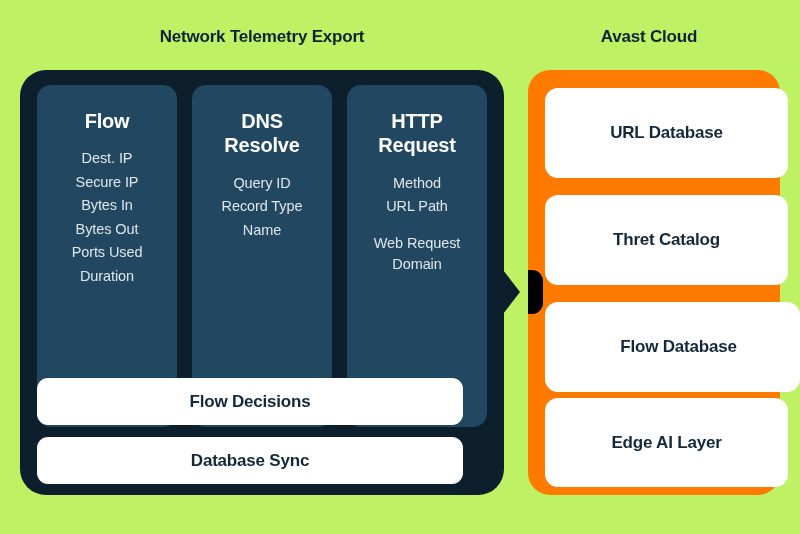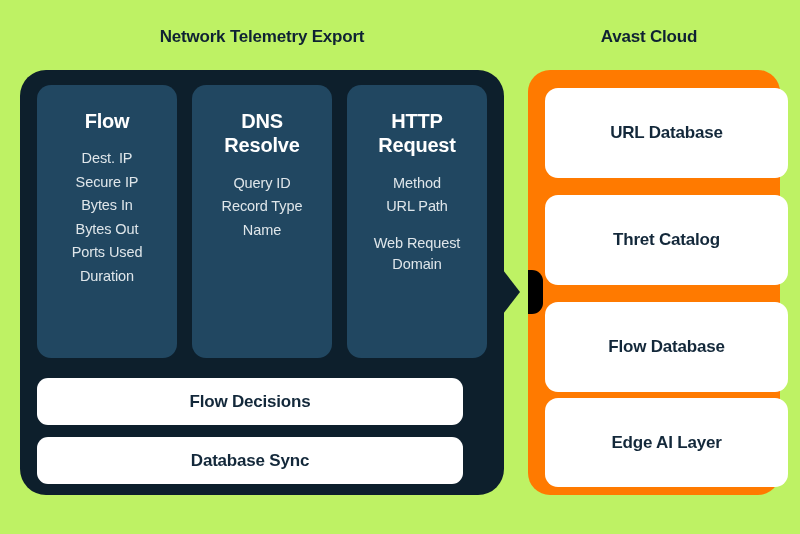--- a/index.html
+++ b/index.html
@@ -61,21 +61,21 @@
     position: absolute;
     left: 37px;
     top: 85px;
     width: 450px;
     height: 273px;
     display: flex;
     justify-content: space-between;
   }
   .protocol-card {
     width: 140px;
-    height: 273px;
+    height: 342px;
     background: #214761;
     border-radius: 14px;
     box-sizing: border-box;
     padding: 24px 8px 0 8px;
     text-align: center;
   }
   .protocol-title {
     font-size: 20px;
     font-weight: bold;
     color: #ffffff;
@@ -143,21 +143,21 @@
     width: 243px;
     height: 90px;
     background: #ffffff;
     border-radius: 13px;
     display: flex;
     align-items: center;
     justify-content: center;
   }
   #cloud-card-0 { top: 88px;  }
   #cloud-card-1 { top: 195px; }
-  #cloud-card-2 { top: 302px; }
+  #cloud-card-2 { top: 302px; padding-left: 12px; }
   #cloud-card-3 { top: 398px; height: 89px; }
   .cloud-card-label {
     font-size: 17px;
     font-weight: bold;
     color: #13283a;
     letter-spacing: -0.2px;
   }
 </style>
 </head>
 <body>

